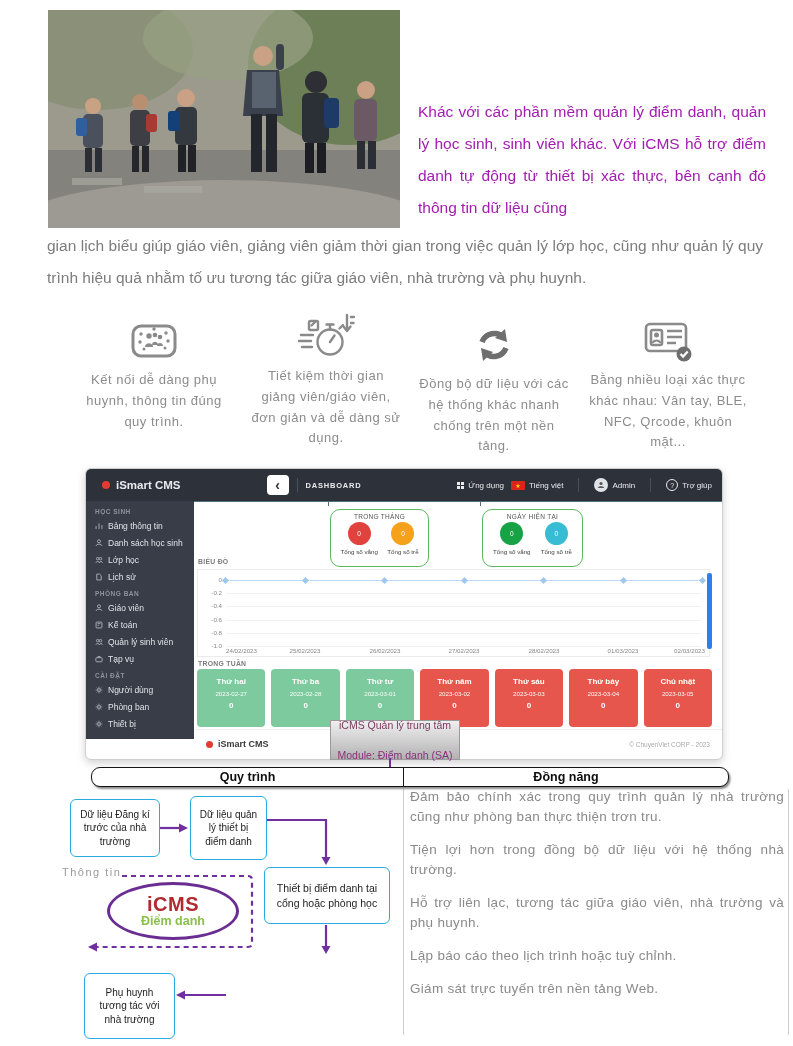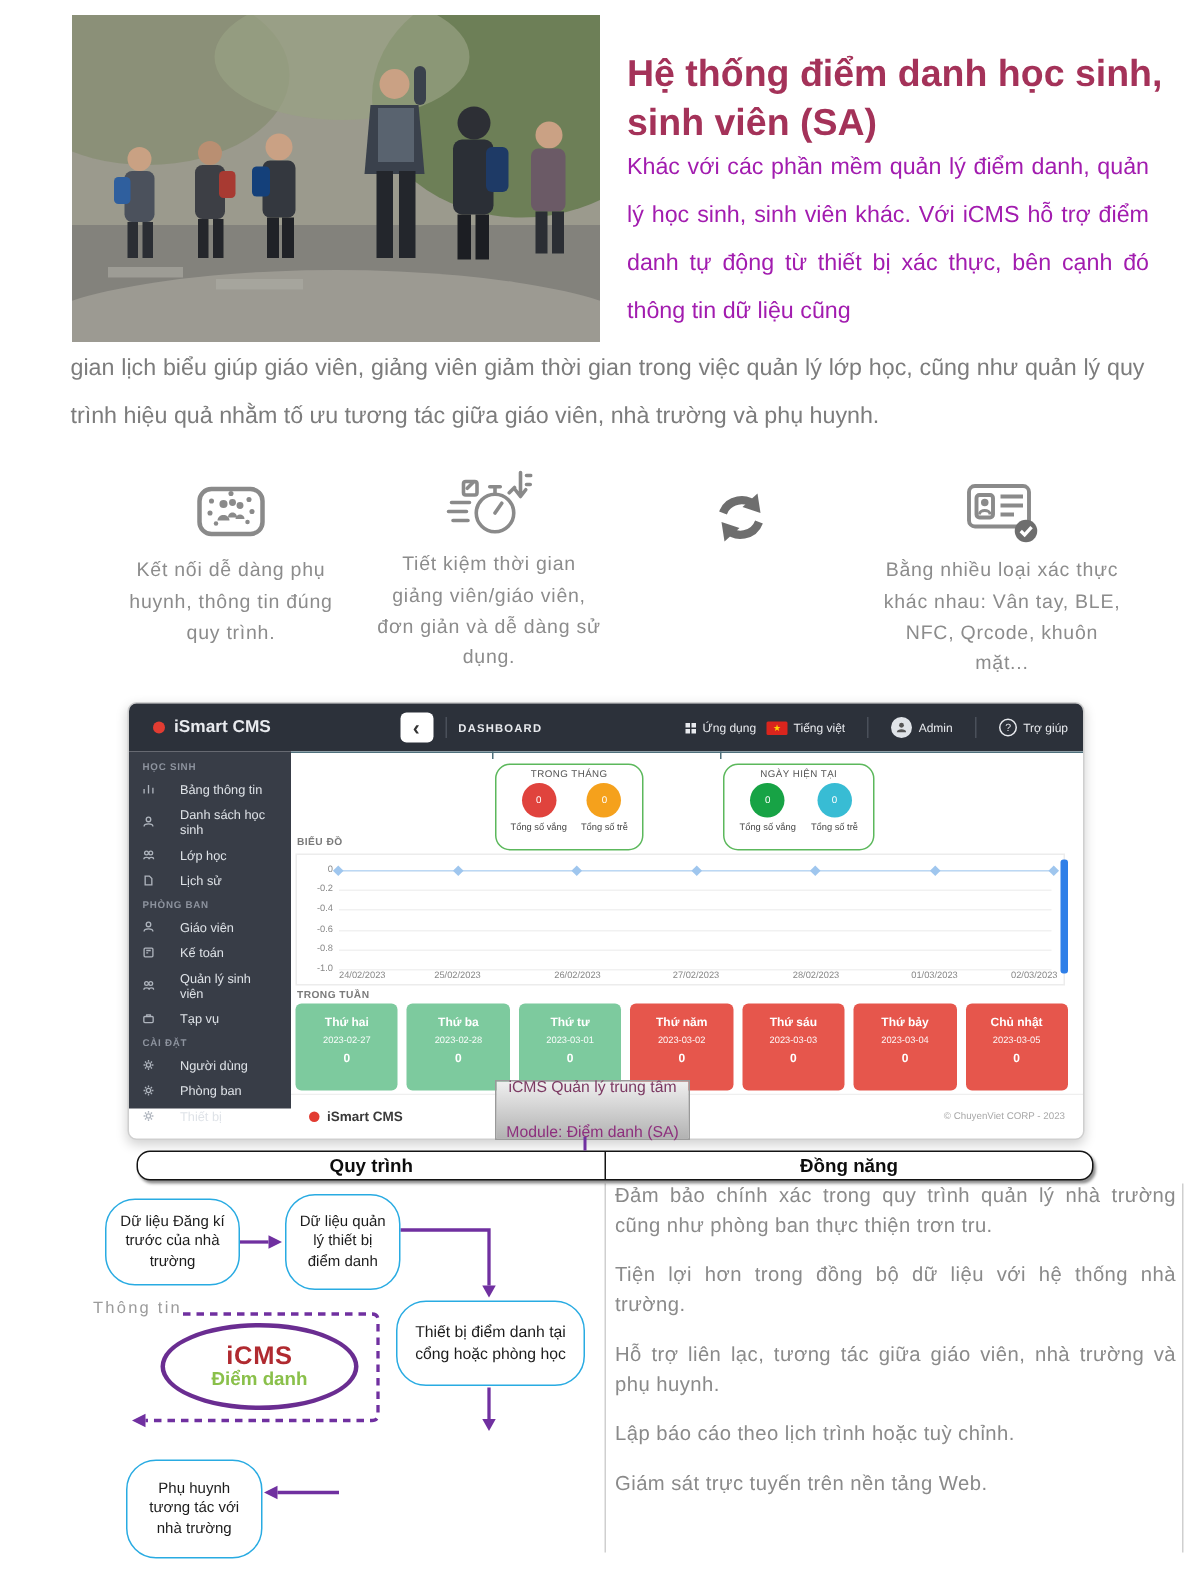--- a/index.html
+++ b/index.html
@@ -30,21 +30,21 @@
   .tb-right{margin-left:auto;display:flex;align-items:center;gap:7px;font-size:8px;}
   .tb-item{display:flex;align-items:center;gap:4px;}
   .gicon{width:7px;height:7px;display:inline-grid;grid-template-columns:1fr 1fr;gap:1px;}
   .gicon span{background:#e8eaee;}
   .flag{width:14px;height:9px;background:#da251d;display:flex;align-items:center;justify-content:center;color:#ffd400;font-size:6px;border-radius:1px;}
   .avatar{width:14px;height:14px;border-radius:50%;background:#dfe3e8;display:flex;align-items:center;justify-content:center;}
   .help{width:10px;height:10px;border-radius:50%;border:1px solid #e8eaee;font-size:7px;display:flex;align-items:center;justify-content:center;}
 
   .db-side{position:absolute;left:0;top:32px;width:108px;height:238px;background:#383d47;padding-top:2px;box-sizing:border-box;}
   .side-sec{font-size:6.5px;color:#8d939e;letter-spacing:.5px;padding:5px 9px 2px;font-weight:700;}
-  .side-item{display:flex;align-items:center;gap:17px;padding:3.5px 9px;font-size:8.5px;color:#dfe3e8;}
+  .side-item{display:flex;align-items:center;gap:5px;padding:3.5px 9px;font-size:8.5px;color:#dfe3e8;}
   .side-item svg{width:8px;height:8px;stroke:#aeb4bd;fill:none;stroke-width:1;flex:none;}
 
   .db-content{position:absolute;left:108px;top:32px;width:528px;height:228px;background:#fff;}
   .ctl{position:absolute;left:0;top:0;width:100%;height:1px;background:#4f707c;}
   .ctl-tick{position:absolute;width:1px;height:5px;background:#4f707c;top:0;}
 
   .sumcard{position:absolute;top:8px;height:58px;border:1.5px solid #5cb85c;border-radius:10px;box-sizing:border-box;background:#fff;}
   .sc1{left:136px;width:99px;} .sc2{left:288px;width:101px;}
   .sct{text-align:center;font-size:6.5px;color:#555;margin-top:3px;letter-spacing:.3px;}
   .statrow{display:flex;justify-content:space-evenly;margin-top:2px;}
@@ -83,32 +83,32 @@
   .cap-line{position:absolute;left:389px;top:758px;width:2px;height:9px;background:#7030a0;z-index:5;}
 
   
   .colhead{position:absolute;left:91px;top:767px;width:638px;height:20px;background:#fff;border:1.5px solid #141414;border-radius:9px;box-shadow:1.5px 2px 2px rgba(0,0,0,.45);display:flex;box-sizing:border-box;z-index:4;}
   .ch-left{width:311px;display:flex;align-items:center;justify-content:center;font-size:12.5px;font-weight:600;color:#0d0d0d;border-right:1.5px solid #141414;}
   .ch-right{flex:1;display:flex;align-items:center;justify-content:center;font-size:12.5px;font-weight:600;color:#0d0d0d;}
   .vline-mid{position:absolute;left:403px;top:789px;width:1px;height:246px;background:#cfcfcf;}
   .vline-right{position:absolute;left:788px;top:789px;width:1px;height:246px;background:#cfcfcf;}
 
   
-  .fbox{position:absolute;border:1.6px solid #29abe2;border-radius:20px;background:#fff;box-sizing:border-box;display:flex;align-items:center;justify-content:center;text-align:center;font-size:10px;color:#1c1c1c;line-height:1.35;padding:4px 6px;z-index:3;}
+  .fbox{position:absolute;border:1.6px solid #29abe2;border-radius:6px;background:#fff;box-sizing:border-box;display:flex;align-items:center;justify-content:center;text-align:center;font-size:10px;color:#1c1c1c;line-height:1.35;padding:4px 6px;z-index:3;}
   .fb1{left:70px;top:799px;width:90px;height:58px;}
   .fb2{left:190px;top:796px;width:77px;height:64px;}
   .fb3{left:264px;top:867px;width:126px;height:57px;font-size:10.5px;}
   .fb4{left:228px;top:955px;width:163px;height:86px;display:block;text-align:left;padding:7px 9px;border-radius:14px;}
   .fb4-title{font-size:10px;margin-bottom:2px;}
   .fb4 .bullet{display:flex;gap:6px;font-size:10px;line-height:1.3;margin-top:1px;}
   .fb4 .bullet::before{content:"▪";font-size:7px;line-height:1.8;}
   .fb5{left:84px;top:973px;width:91px;height:66px;}
   .info-label{position:absolute;left:62px;top:866px;font-size:11px;color:#9b9b9b;letter-spacing:1.5px;}
   .ellipse{position:absolute;left:107px;top:882px;width:132px;height:58px;border:3.5px solid #6a2d91;border-radius:50%;background:#fff;display:flex;flex-direction:column;align-items:center;justify-content:center;z-index:3;box-sizing:border-box;}
-  .el1{font-size:17px;font-weight:800;color:#b02a30;letter-spacing:.5px;line-height:1;}
+  .el1{font-size:20px;font-weight:800;color:#b02a30;letter-spacing:.5px;line-height:1;}
   .el2{font-size:12.5px;font-weight:700;color:#8ac04a;line-height:1.2;}
   .flow-arrows{position:absolute;left:0;top:780px;width:410px;height:266px;pointer-events:none;z-index:2;}
 
   
   .features{position:absolute;left:410px;top:787px;width:374px;}
   .features p{margin:0 0 13px;font-size:13.5px;color:#8a8a8a;line-height:20px;text-align:justify;letter-spacing:.3px;}
 </style>
 </head>
 <body>
 
@@ -152,21 +152,20 @@
       <rect x="276" y="88" width="15" height="30" rx="4" fill="#1e3a66"></rect>
       <rect x="257" y="133" width="9" height="30" fill="#1c1e23"></rect>
       <rect x="269" y="133" width="9" height="30" fill="#1c1e23"></rect>
       <circle cx="318" cy="80" r="9" fill="#caa184"></circle>
       <rect x="306" y="89" width="23" height="42" rx="5" fill="#6b5a66"></rect>
       <rect x="309" y="131" width="8" height="28" fill="#2b2e34"></rect>
       <rect x="320" y="131" width="8" height="28" fill="#2b2e34"></rect>
     </svg>
   </div>
 
-  <h1 class="main-title">Hệ thống điểm danh học sinh, sinh viên (SA)</h1>
   <div class="intro-right">Khác với các phần mềm quản lý điểm danh, quản lý học sinh, sinh viên khác. Với iCMS hỗ trợ điểm danh tự động từ thiết bị xác thực, bên cạnh đó thông tin dữ liệu cũng</div>
   <div class="intro-full">gian lịch biểu giúp giáo viên, giảng viên giảm thời gian trong việc quản lý lớp học, cũng như quản lý quy trình hiệu quả nhằm tố ưu tương tác giữa giáo viên, nhà trường và phụ huynh.</div>
 
   <div class="benefit b1">
     <div class="bicon">
       <svg width="50" height="44" viewBox="0 0 50 44">
         <rect x="4" y="7" width="42" height="30" rx="8" fill="none" stroke="#8a8a8a" stroke-width="3"></rect>
         <g fill="#8a8a8a">
           <circle cx="20" cy="17" r="2.7"></circle>
             <path d="M16 28c0-5 8-5 8 0z"></path>
@@ -210,20 +209,21 @@
     <div class="bicon">
       <svg width="44" height="40" viewBox="0 0 44 40">
         <g stroke="#6e6e6e" stroke-width="5.5" fill="none">
           <path d="M10 17a13 13 0 0 1 22-4"></path>
           <path d="M34 23a13 13 0 0 1-22 4"></path>
         </g>
         <polygon points="33,4 35,17 23,13" fill="#6e6e6e"></polygon>
         <polygon points="11,36 9,23 21,27" fill="#6e6e6e"></polygon>
       </svg>
     </div>
+    <div>Đồng bộ dữ liệu với các hệ thống khác nhanh chống trên một nền tảng.</div>
   </div>
 
   <div class="benefit b4">
     <div class="bicon">
       <svg width="50" height="44" viewBox="0 0 50 44">
         <g stroke="#8a8a8a" stroke-width="2.6" fill="none">
           <rect x="3" y="5" width="40" height="27" rx="4"></rect>
           <rect x="8" y="11" width="11" height="15" rx="2"></rect>
           <path d="M24 12h15M24 18h15M24 24h9"></path>
         </g>

